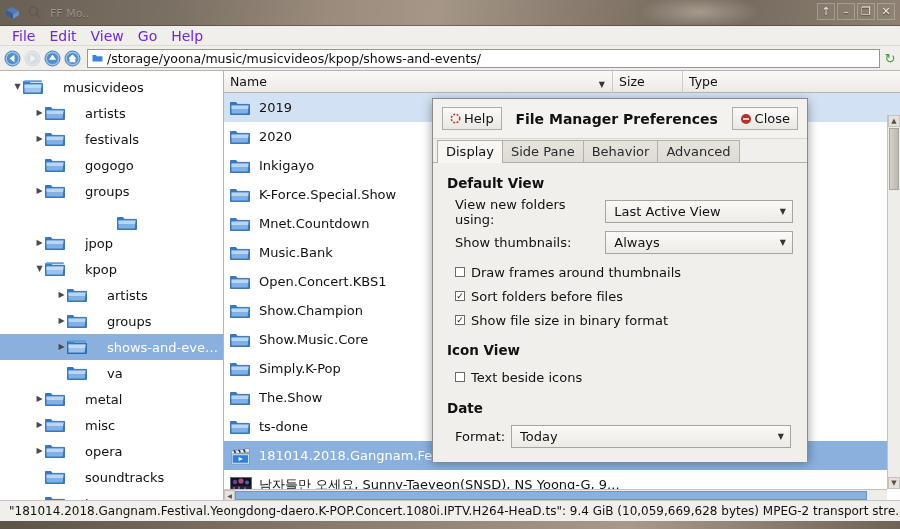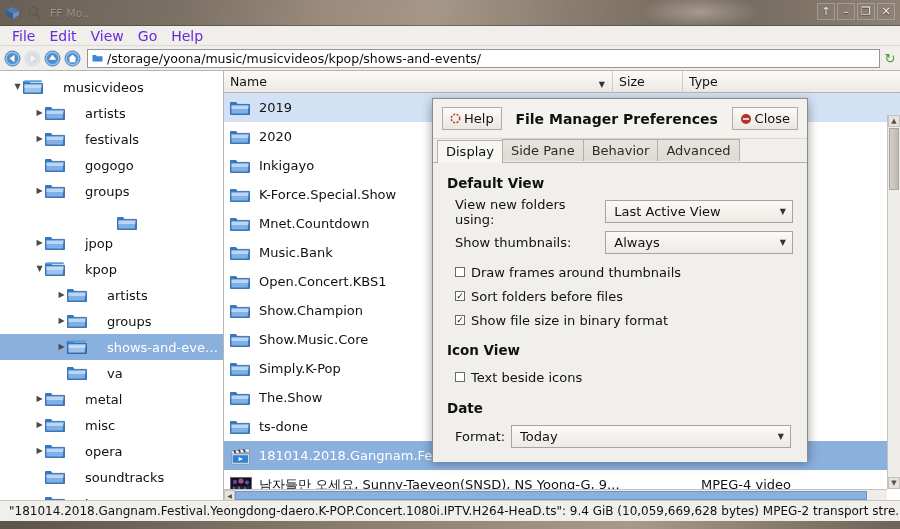--- a/index.html
+++ b/index.html
@@ -195,21 +195,21 @@
     background: #f4f2ee;
   }
   .dlg-btn {
     display: flex; align-items: center; gap: 3px;
     border: 1px solid #b0aca5; background: linear-gradient(#fbfaf8,#eae7e1);
     padding: 3px 7px; font-size: 13px; color: #111;
   }
   #dlg-title { font-size: 14px; font-weight: bold; color: #111; }
 
   #dlg-tabs {
-    display: flex; align-items: flex-start; height: 24px;
+    display: flex; align-items: flex-end; height: 24px;
     padding-left: 4px; border-bottom: 1px solid #b4b0a9;
     background: #f1efeb;
   }
   .tab {
     font-size: 13px; padding: 3px 8px 3px 8px;
     border: 1px solid #b4b0a9; border-bottom: none;
     background: linear-gradient(#e7e4de,#dedbd4); color: #2c2c2c;
     margin-right: -1px;
   }
   .tab.active {
@@ -703,21 +703,20 @@
                   <circle cx="5" cy="5" r="2.2" fill="#6f4fb0" opacity=".85"></circle>
                   <circle cx="11" cy="4" r="2.6" fill="#c75fa8" opacity=".8"></circle>
                   <circle cx="17" cy="5.5" r="2" fill="#4f7fd0" opacity=".8"></circle>
                   <rect x="3" y="10" width="2" height="4" fill="#7f6fbf" opacity=".7"></rect>
                   <rect x="8" y="9.6" width="2" height="4.4" fill="#b06fa8" opacity=".7"></rect>
                   <rect x="14" y="10.4" width="2" height="3.6" fill="#6f8fd0" opacity=".7"></rect>
                 </svg>
               </span>
               <span class="fname">남자들만 오세요, Sunny-Taeyeon(SNSD), NS Yoong-G, 9...</span>
               <span class="fsize">1.3 GiB</span>
-              <span class="ftype">MPEG-4 video</span>
             </div>
           </div>
 
         <div id="vscroll">
           <div class="sb-btn">▲</div>
           <div class="sb-thumb"></div>
           <div class="sb-btn bottom">▼</div>
         </div>
 
         <div id="hscroll">

